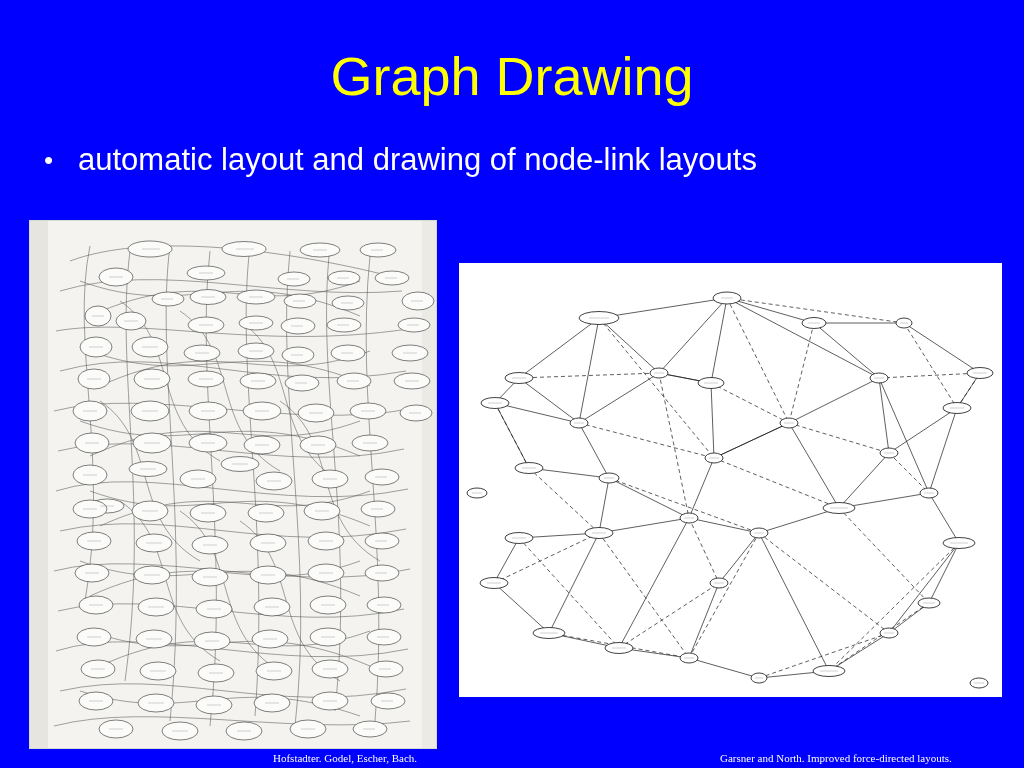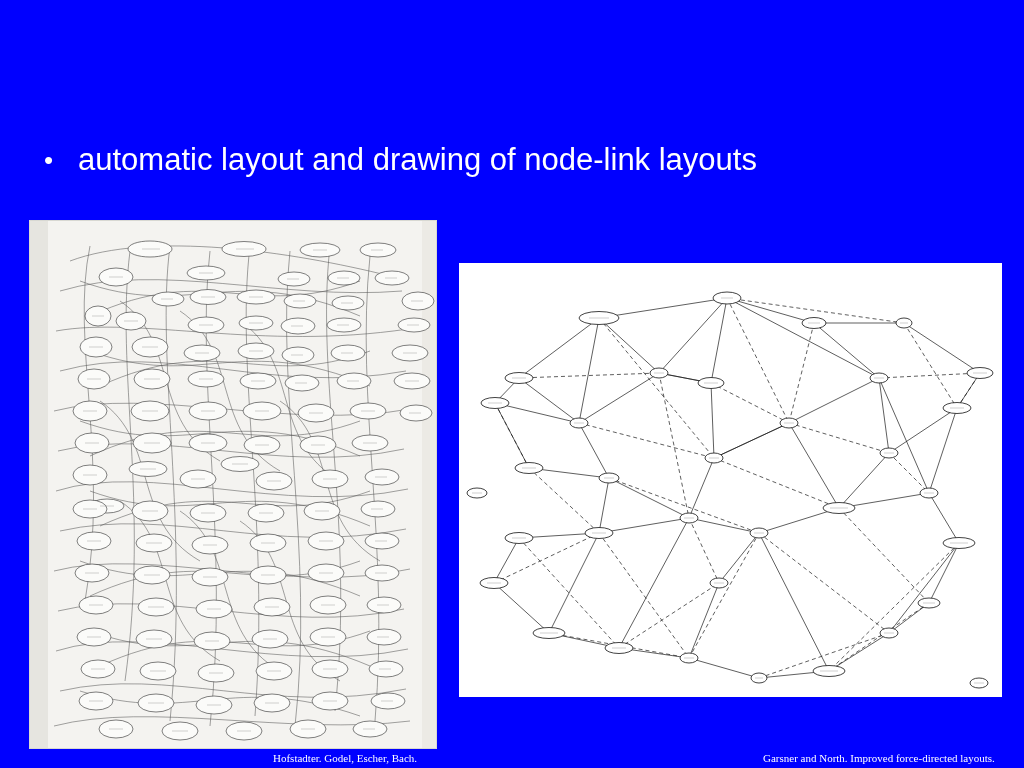--- a/index.html
+++ b/index.html
@@ -87,29 +87,30 @@
     font-size: 11px;
     font-family: "Liberation Serif", serif;
     white-space: nowrap;
   }
   #caption-left {
     left: 273px;
     top: 752px;
     text-align: center;
   }
   #caption-right {
-    left: 763px;
+    left: 720px;
     top: 752px;
   }
 </style>
 </head>
 <body>
 
 <div class="slide">
 
+  <div class="slide-title">Graph Drawing</div>
 
   <div class="bullet-row">
     <span class="bullet-dot">•</span>
     <span class="bullet-text">automatic layout and drawing of node-link layouts</span>
   </div>
 
   <div class="fig" id="fig-left">
     <svg viewBox="0 0 406 527" preserveAspectRatio="none" aria-hidden="true">
       <defs>
         <g id="nd">

